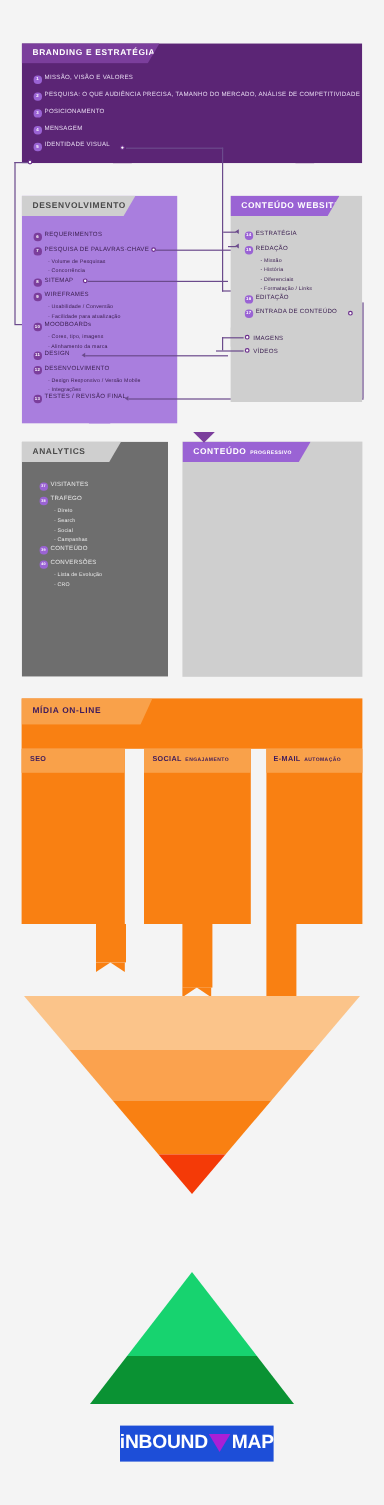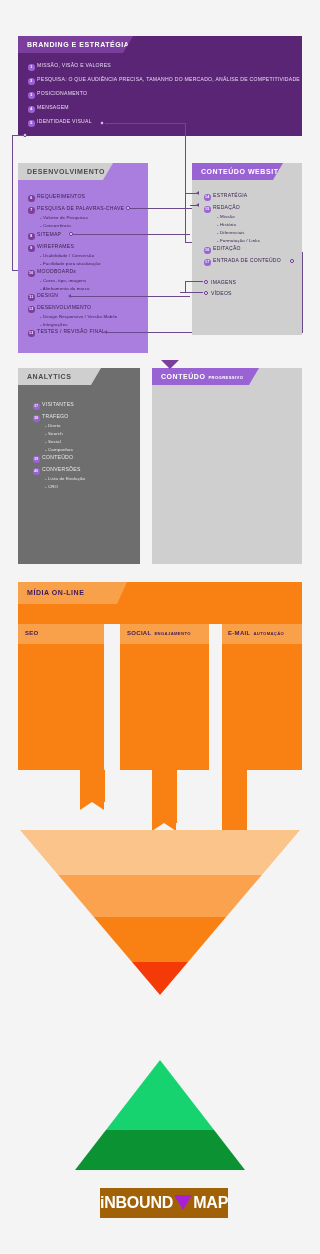--- a/index.html
+++ b/index.html
@@ -245,21 +245,21 @@
     <div style="position:absolute;left:0;top:87px;width:280px;height:45px;background:#f98012;"></div>
     <div style="position:absolute;left:0;top:132px;width:280px;height:33px;background:#f43a07;"></div>
   </div>
 
   <div style="position:absolute;left:75px;top:1060px;width:170px;height:110px;
               clip-path:polygon(50% 0,100% 100%,0 100%);">
     <div style="position:absolute;left:0;top:0;width:170px;height:70px;background:#17d36f;"></div>
     <div style="position:absolute;left:0;top:70px;width:170px;height:40px;background:#0a9233;"></div>
   </div>
 
-  <div style="position:absolute;left:100px;top:1188px;width:128px;height:30px;background:#a16207;
+  <div style="position:absolute;left:100px;top:1188px;width:128px;height:30px;background:#1d4ed8;
               display:flex;align-items:center;justify-content:center;">
     <span style="color:#fff;font-size:16px;font-weight:bold;letter-spacing:-.2px;">iNBOUND</span>
     <span style="display:inline-block;width:0;height:0;margin:0 1px 2px 1px;
                  border-left:9px solid transparent;border-right:9px solid transparent;border-top:15px solid #a81fd6;"></span>
     <span style="color:#fff;font-size:16px;font-weight:bold;letter-spacing:-.2px;">MAP</span>
   </div>
 
 </div>
 
 </body></html>

